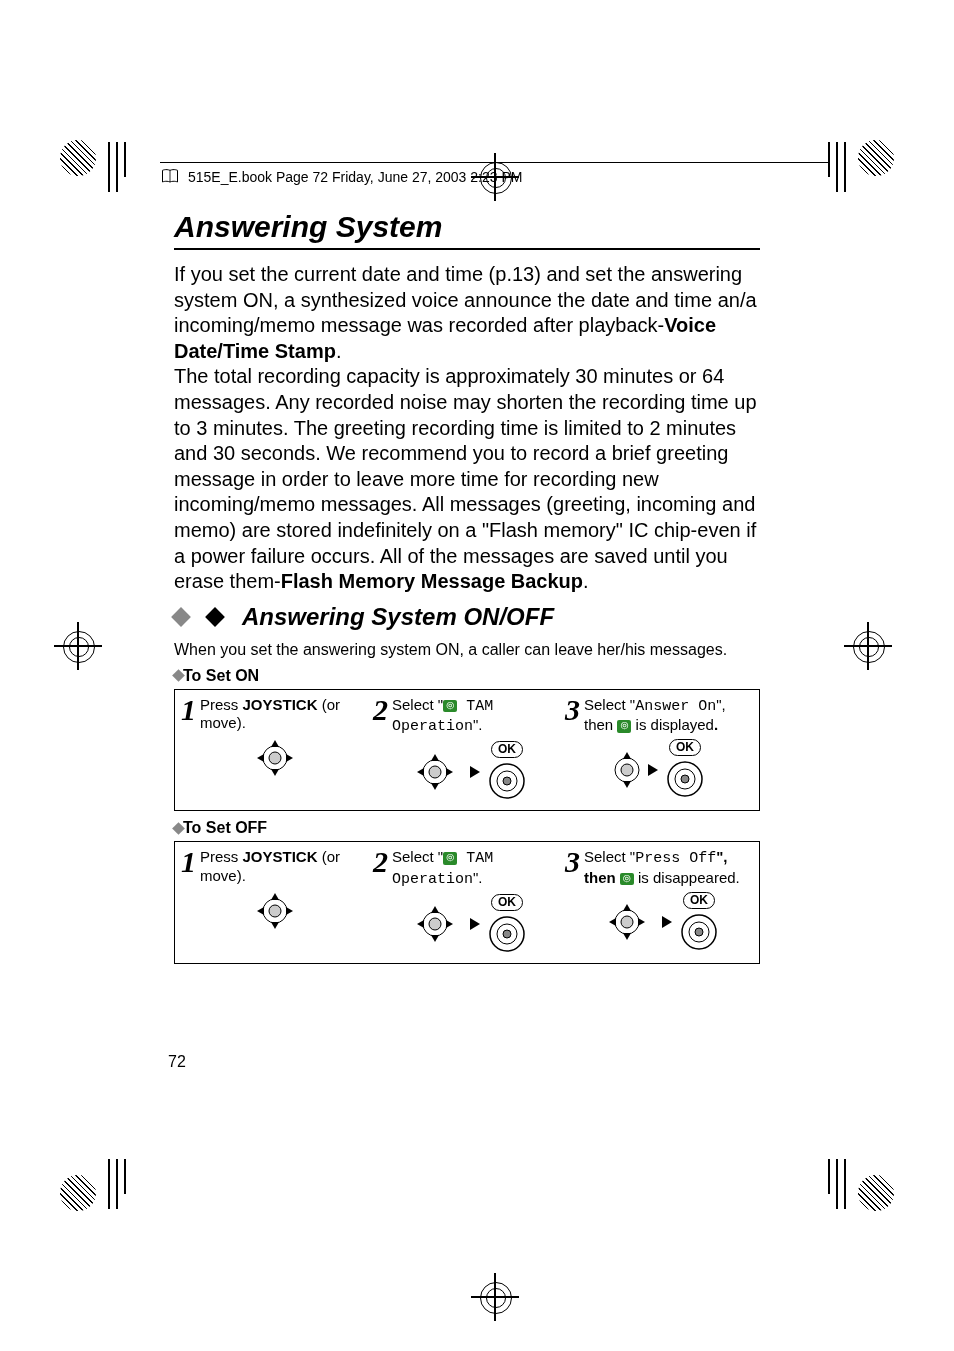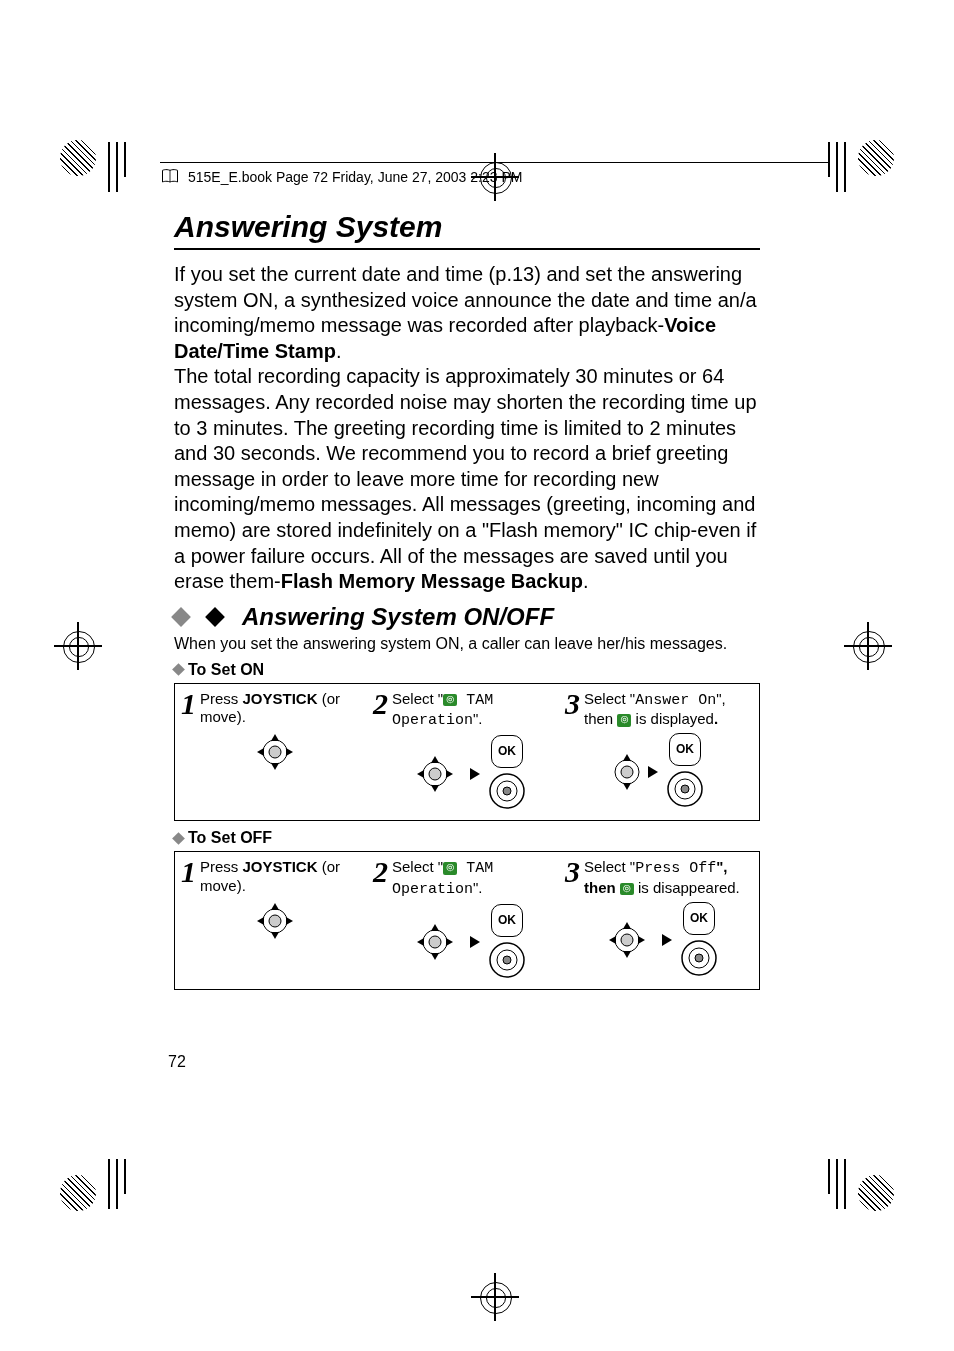--- a/index.html
+++ b/index.html
@@ -53,46 +53,46 @@
     position:absolute; top:210px; left:174px; width:586px;
   }
   h1.title {
     font-size:30px; font-weight:bold; margin:0 0 4px 0; font-style:italic;
   }
   hr.thick { border:none; border-top:2.5px solid #000; margin:2px 0 12px 0;}
 
   p.body { font-size:20px; line-height:1.28; margin:0 0 0 0; }
   p.body b { font-weight:bold;}
   h2.section {
-    font-size:24px; font-style:italic; font-weight:bold; margin:8px 0 4px 0;
+    font-size:24px; font-style:italic; font-weight:bold; margin:8px 0 10px 0;
     display:flex; align-items:center; gap:20px;
   }
   h2.section .dia {
     width:14px; height:14px; background:#000; transform:rotate(45deg);
   }
   h2.section .dia2 {
     width:14px; height:14px; background:#888; transform:rotate(45deg);
   }
   p.caption { font-size:16px; margin:0 0 6px 0;}
-  .subhead { font-size:16px; font-weight:bold; margin:8px 0 4px 0; display:flex; align-items:center; gap:5px;}
+  .subhead { font-size:16px; font-weight:bold; margin:8px 0 4px 0; display:flex; align-items:center; }
   .subhead .smdia { width:9px; height:9px; background:#888; transform:rotate(45deg);}
   .step-box {
     border:1px solid #000; padding:6px 6px 8px 6px; margin-bottom:8px;
     display:flex; gap:4px;
   }
   .step { flex:1; font-size:15px; line-height:1.25; position:relative;}
   .step .num {
     font-family: Georgia, 'Times New Roman', serif;
     font-size:30px; font-style:italic; font-weight:bold; float:left; margin-right:4px; line-height:0.9;
   }
   .step .text { display:block; }
   .step .mono { font-family: "Courier New", monospace; }
   .step-graphics { margin-top:4px; display:flex; align-items:center; gap:6px; justify-content:center;}
   .ok-pill {
-    display:inline-block; border:1.5px solid #000; border-radius:10px; padding:8px 6px;
+    display:inline-block; border:1.5px solid #000; border-radius:10px; padding:0 6px;
     font-size:12px; font-weight:bold; background:#fff;
   }
   .arrow-right {
     width:0; height:0; border-top:6px solid transparent; border-bottom:6px solid transparent;
     border-left:10px solid #000; display:inline-block;
   }
   .tam-icon {
     display:inline-block; background:#2a8a2a; color:#fff; font-size:10px; padding:0 3px;
     border-radius:2px; vertical-align:middle;
   }

